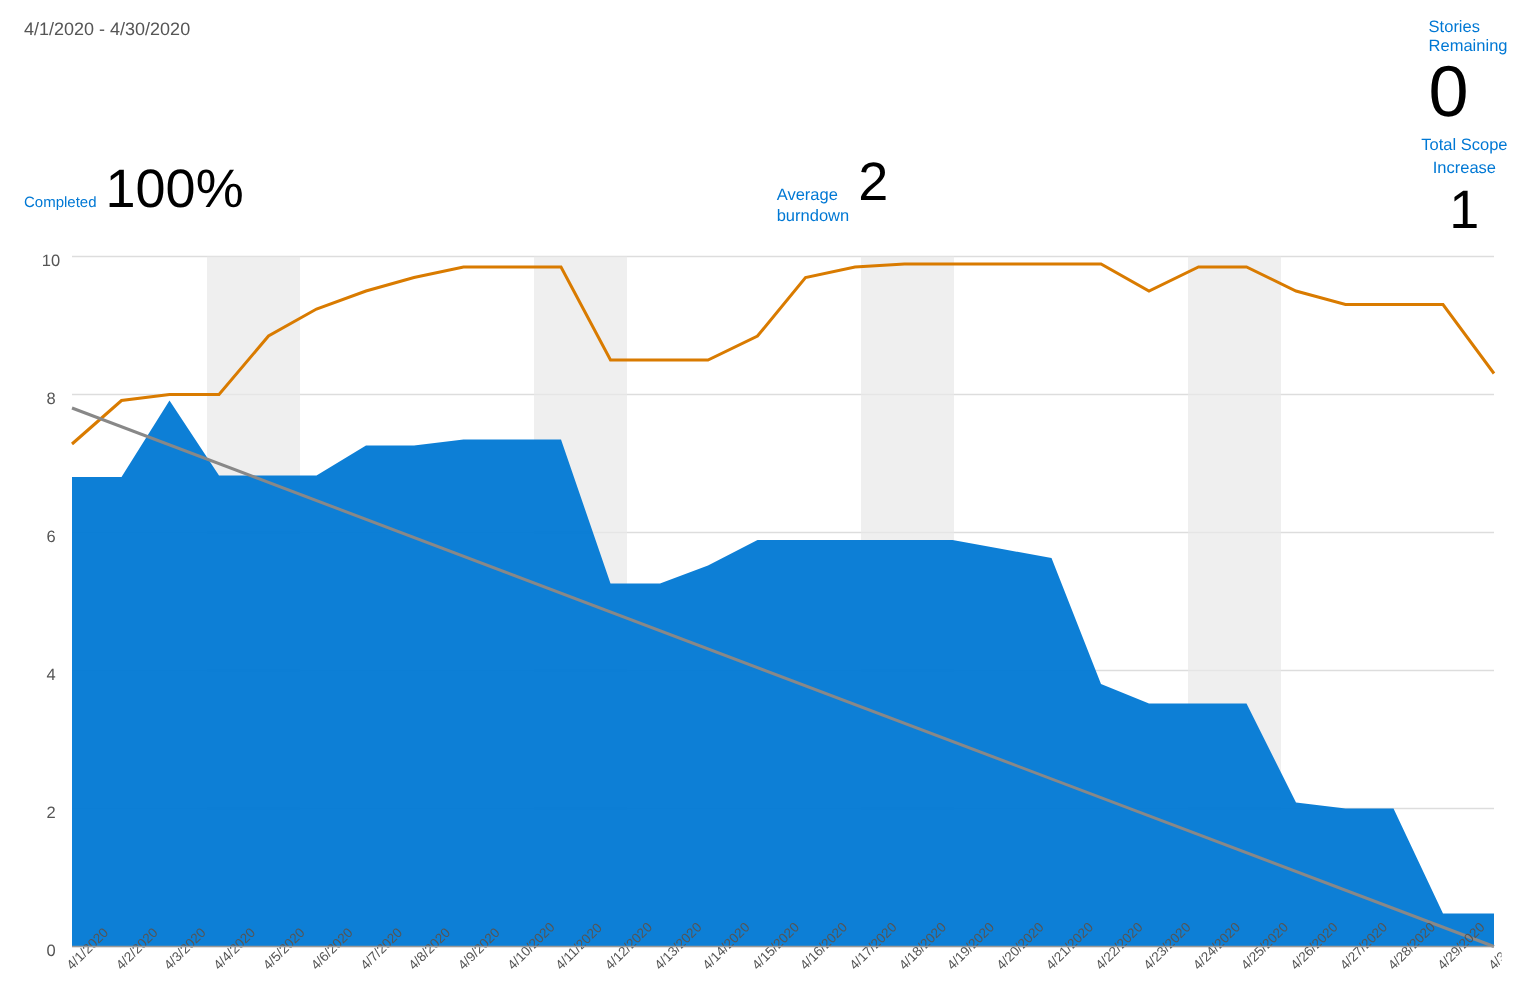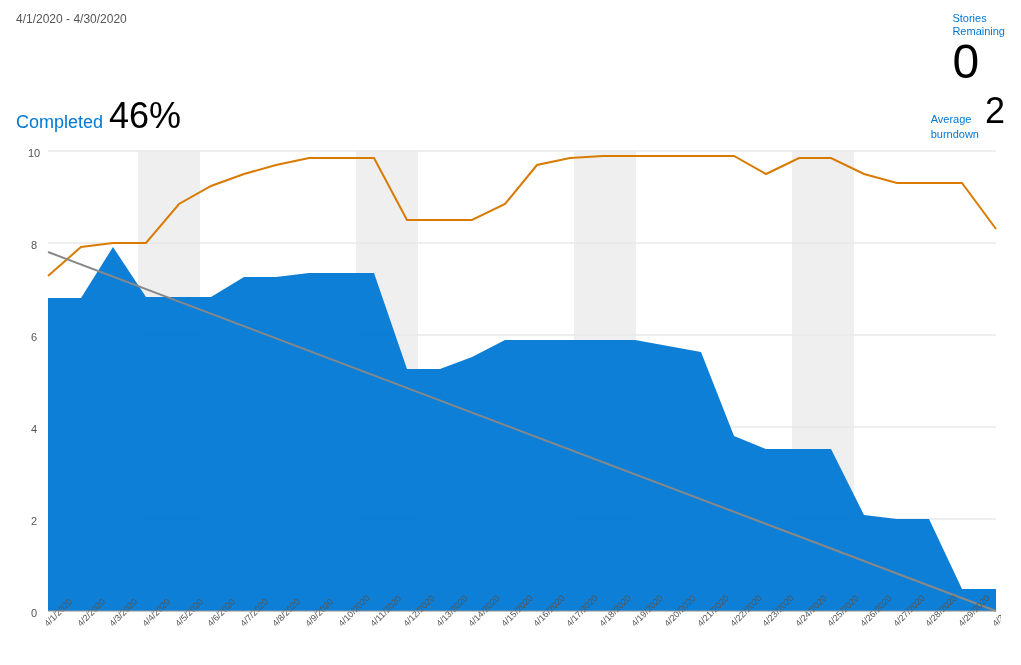--- a/index.html
+++ b/index.html
@@ -44,21 +44,21 @@
       justify-content: space-between;
       align-items: center;
       margin-bottom: 8px;
     }
     .metric {
       display: flex;
       align-items: baseline;
       gap: 6px;
     }
     .metric-label {
-      font-size: 18px;
+      font-size: 10px;
       color: #0078d4;
     }
     .metric-value {
       font-size: 36px;
       font-weight: 300;
       color: #000;
     }
     .metric-sublabel {
       font-size: 11px;
       color: #0078d4;
@@ -84,25 +84,29 @@
     <span class="date-range">4/1/2020 - 4/30/2020</span>
     <div class="stories-remaining">
       <div class="label">Stories<br>Remaining</div>
       <div class="value">0</div>
     </div>
   </div>
 
   <div class="metrics-row">
     <div class="metric">
       <span class="metric-label">Completed</span>
-      <span class="metric-value">46%</span>
+      <span class="metric-value">100%</span>
     </div>
     <div class="metric">
       <span class="metric-sublabel">Average<br>burndown</span>
       <span class="metric-value">2</span>
+    </div>
+    <div class="metric-right">
+      <span class="metric-sublabel">Total Scope<br>Increase</span>
+      <span class="metric-value">1</span>
     </div>
   </div>
 
   <div class="chart-area">
     <svg width="985" height="480" viewBox="0 0 985 480" xmlns="http://www.w3.org/2000/svg">
 
       <text x="18" y="468" font-size="11" fill="#555" text-anchor="middle">0</text>
       <text x="18" y="376" font-size="11" fill="#555" text-anchor="middle">2</text>
       <text x="18" y="284" font-size="11" fill="#555" text-anchor="middle">4</text>
       <text x="18" y="192" font-size="11" fill="#555" text-anchor="middle">6</text>

